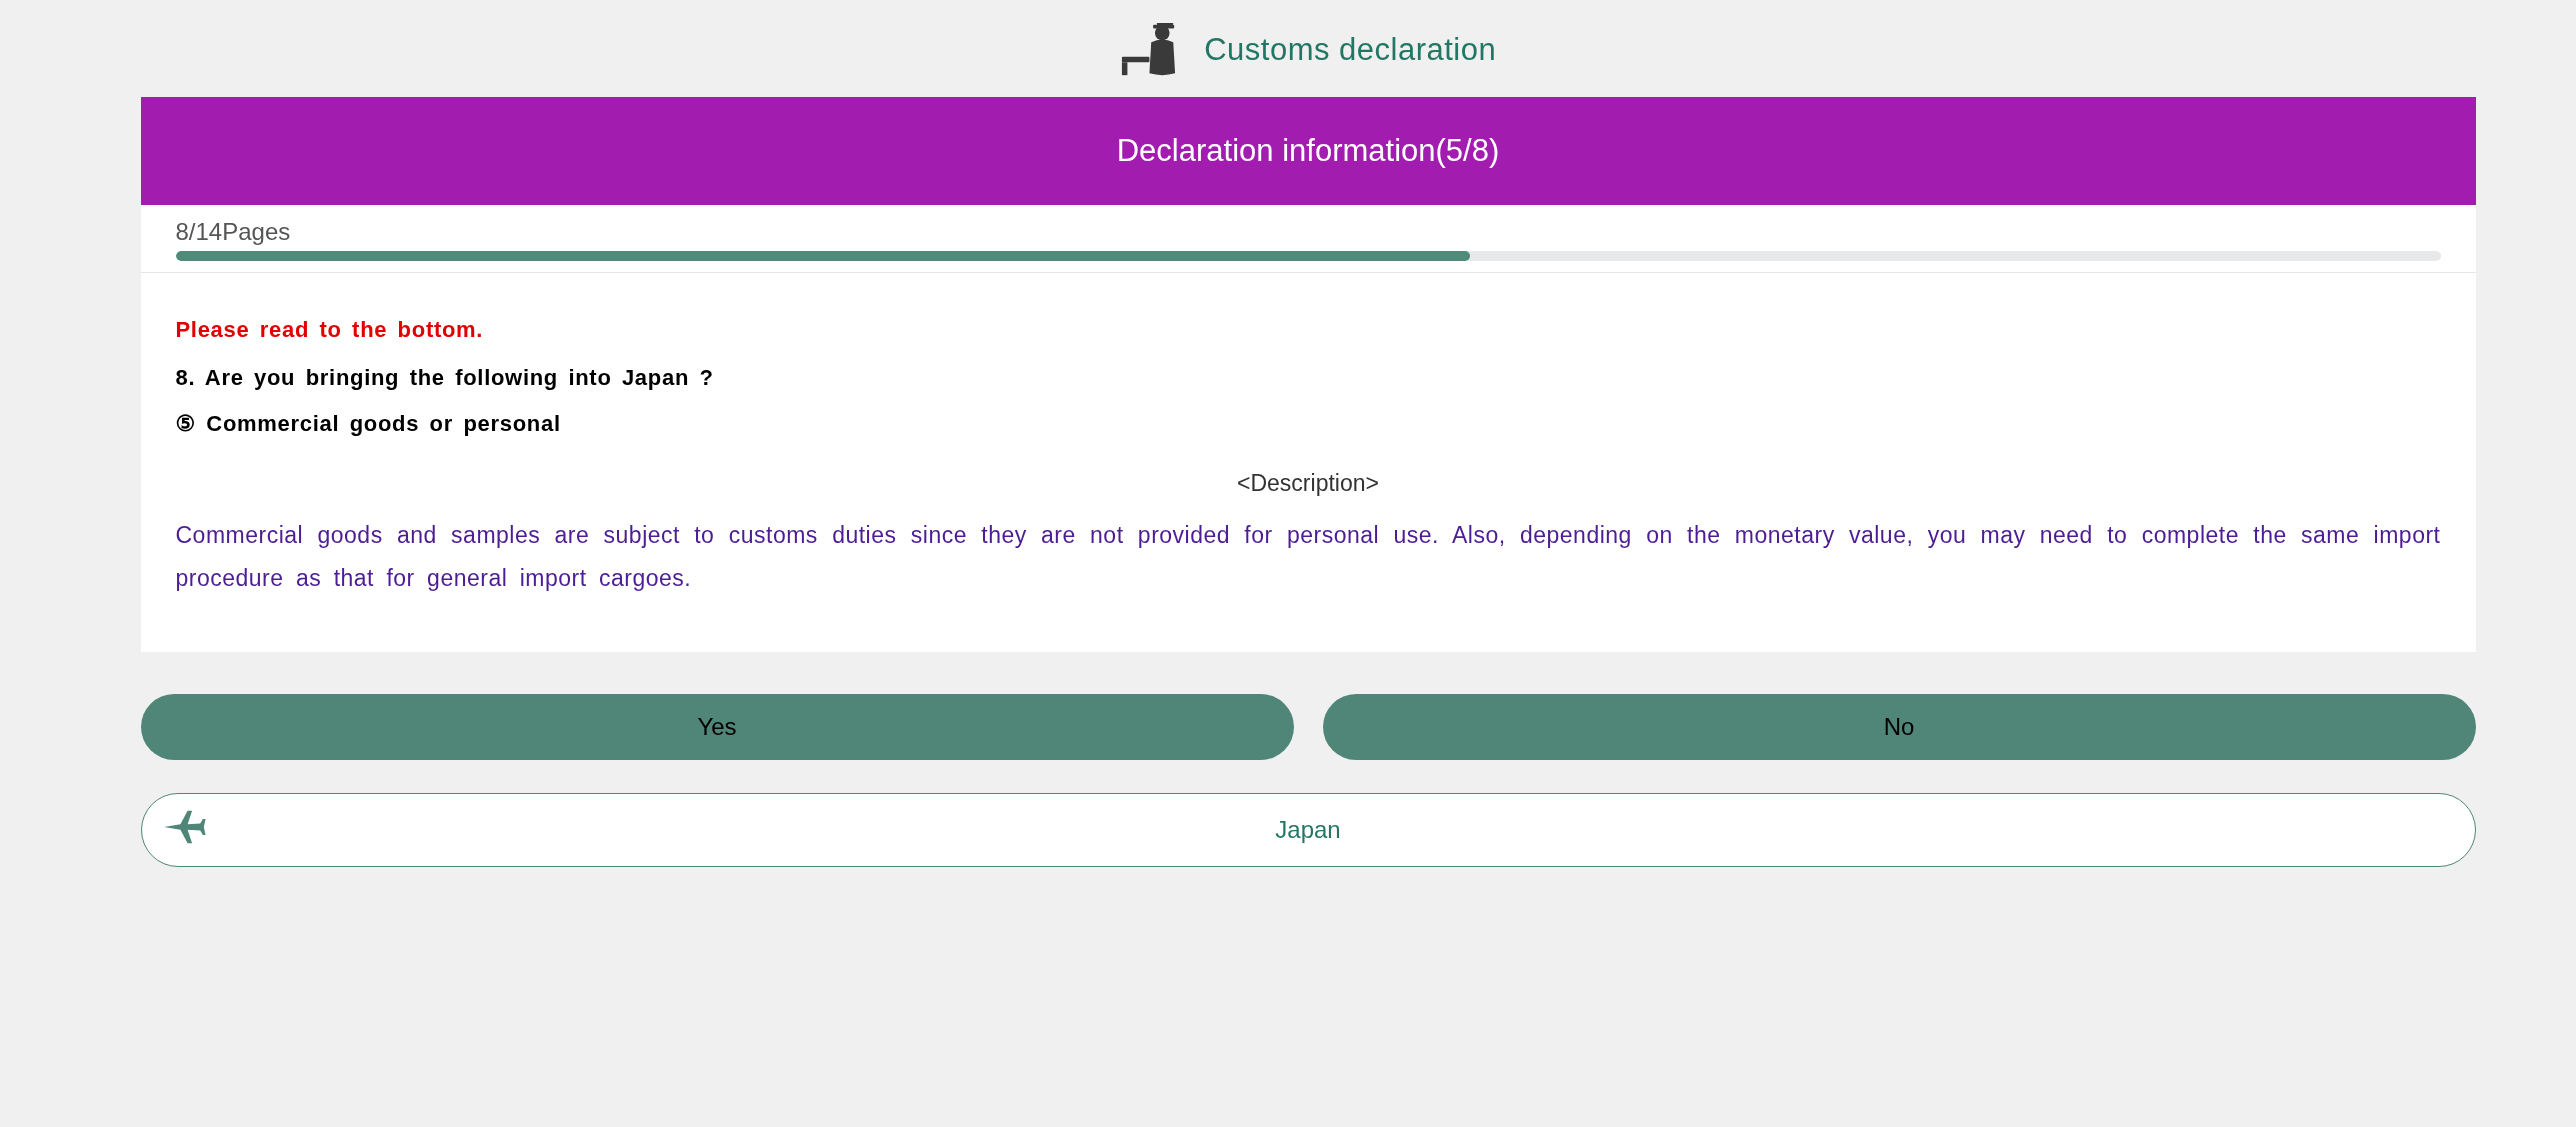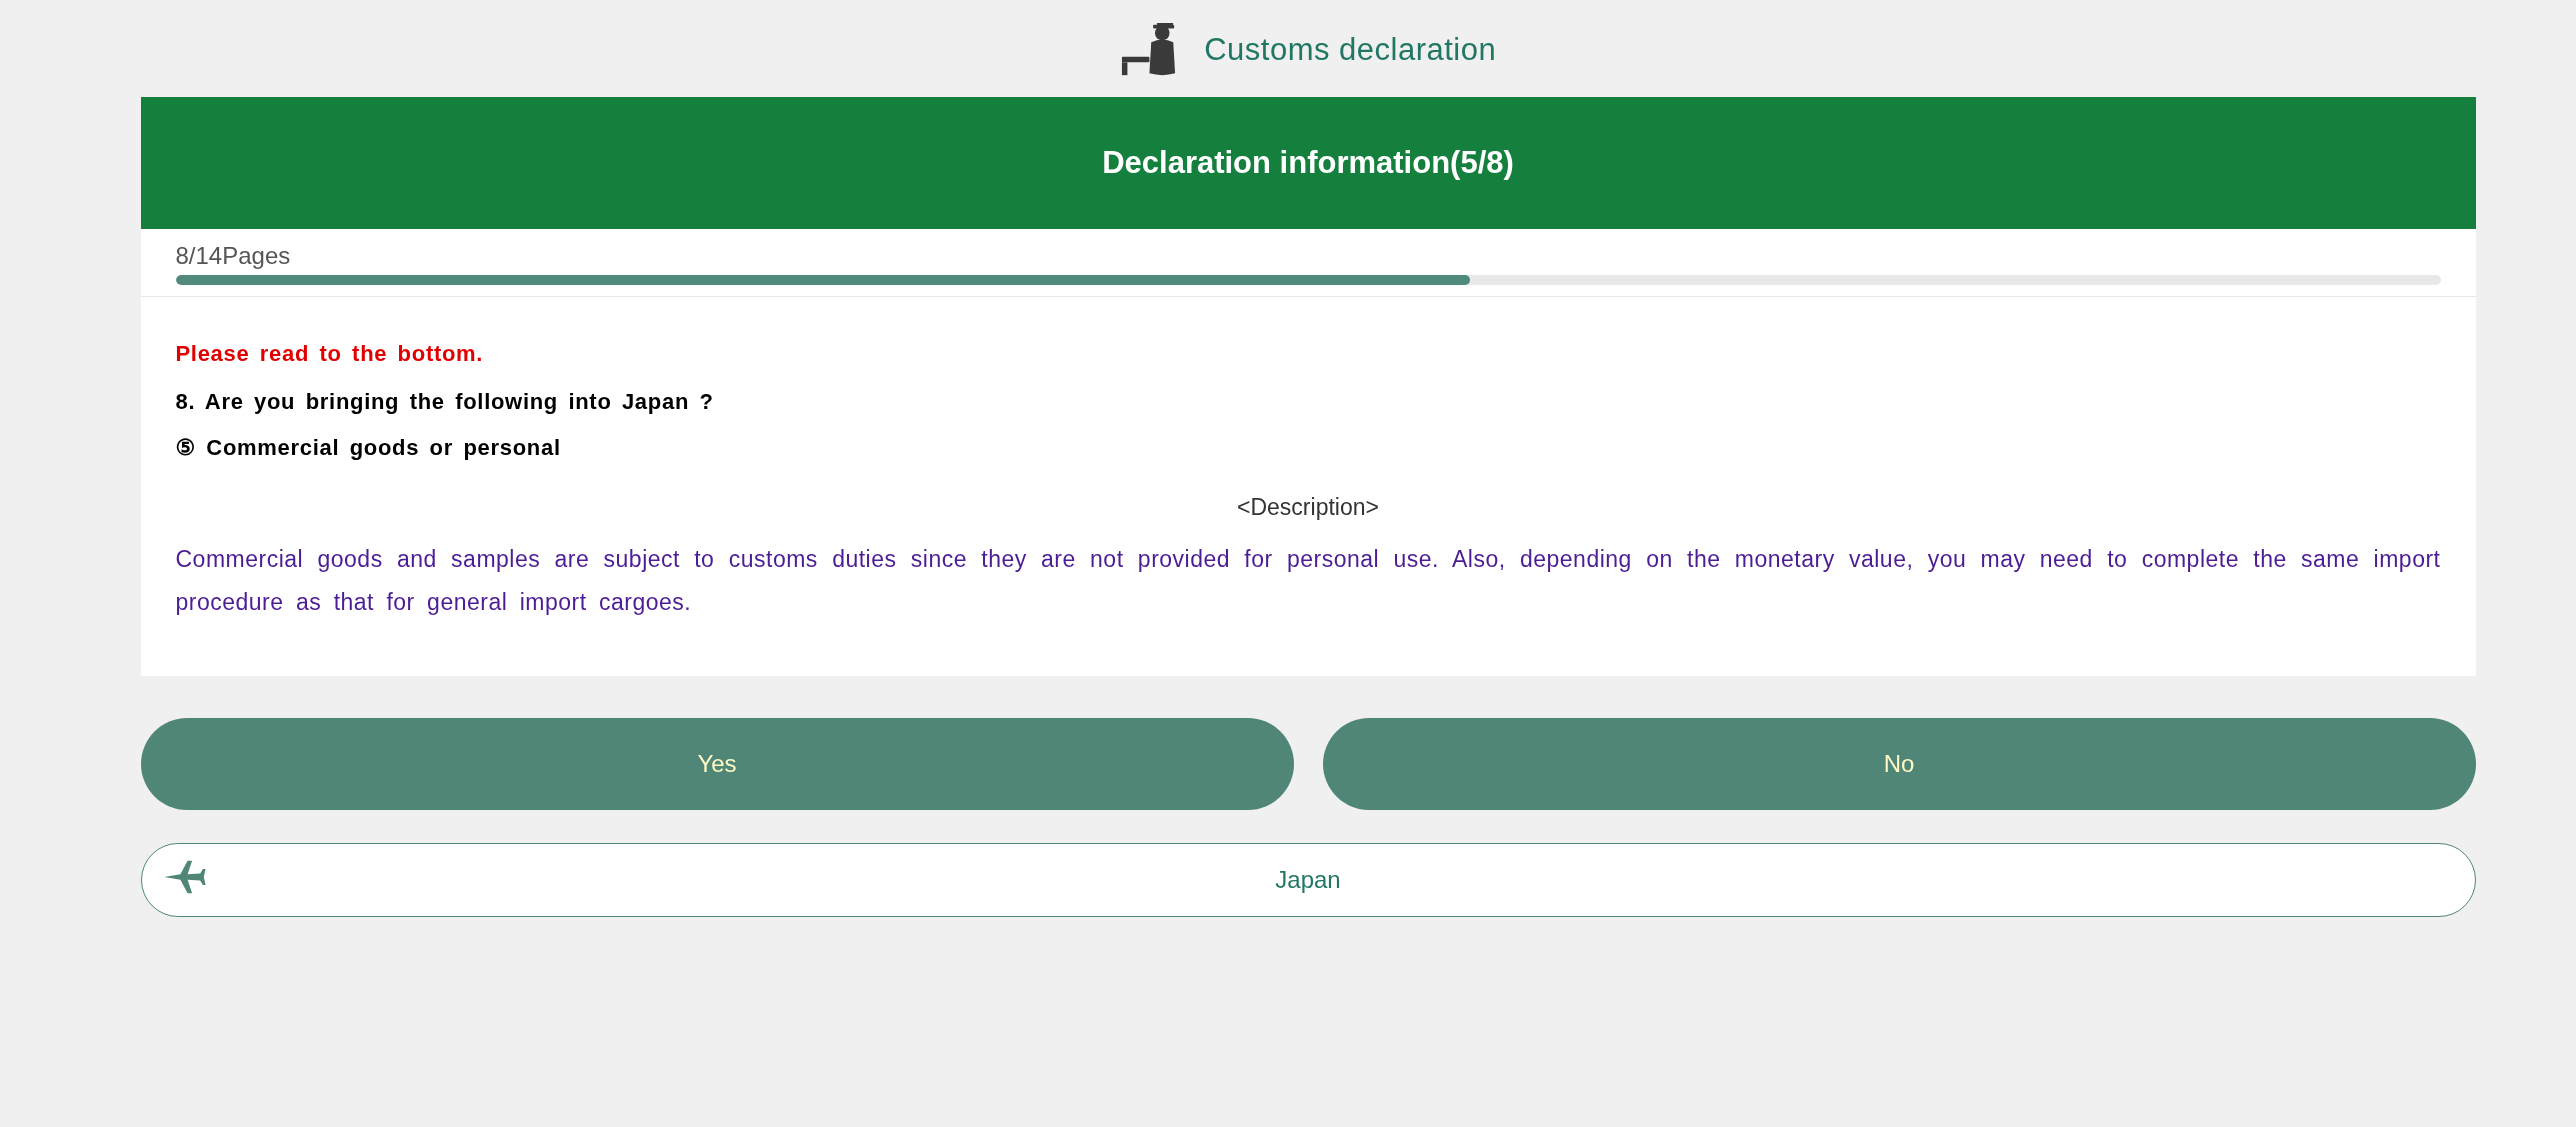--- a/index.html
+++ b/index.html
@@ -30,26 +30,26 @@
     letter-spacing: 0.5px;
   }
 
   .container {
     width: 2335px;
     max-width: 92%;
     margin: 0 auto;
   }
 
   .section-bar {
-    background: #15803d;
+    background: #a21caf;
     color: #fff;
     text-align: center;
-    padding: 48px 9px;
+    padding: 36px 9px;
     font-size: 31px;
-    font-weight: 700;
+    font-weight: 400;
   }
 
   .progress-wrap {
     background: #fff;
     padding: 12.8px 35px 0 35px;
     border-bottom: 0.9px solid #e7e7e7;
   }
   .progress-label {
     color: #555;
     font-size: 24px;
@@ -104,25 +104,25 @@
   }
 
   .answer-row {
     display: flex;
     gap: 29px;
     margin-top: 42px;
   }
   .pill-btn {
     flex: 1;
     background: #4f8677;
-    color: #fef9c3;
+    color: #000000;
     border: none;
     border-radius: 47px;
     font-size: 24px;
-    padding: 32px 0;
+    padding: 19px 0;
     cursor: pointer;
     font-weight: 500;
   }
 
   .back-btn {
     display: flex;
     align-items: center;
     width: 100%;
     margin-top: 33px;
     background: #fff;

